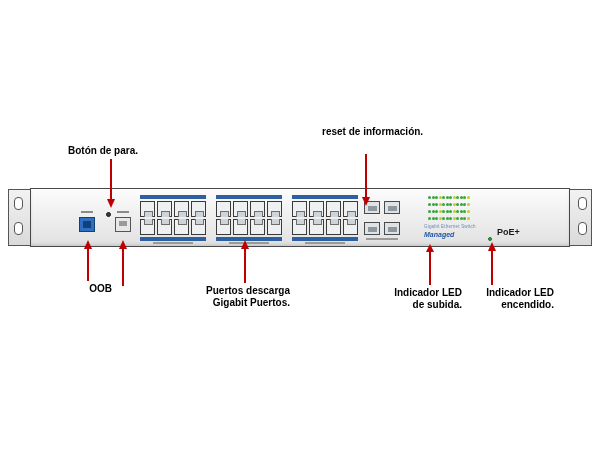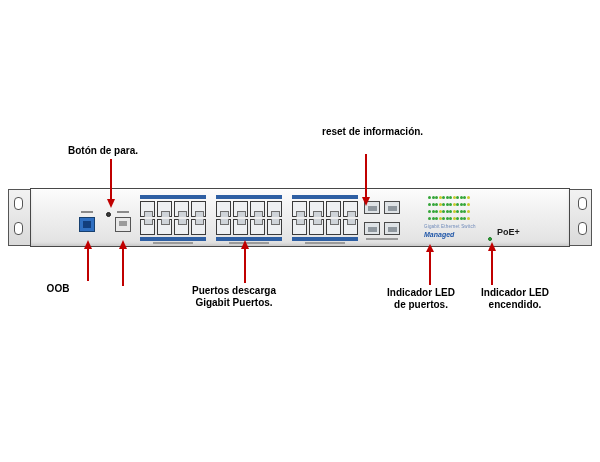--- a/index.html
+++ b/index.html
@@ -2,21 +2,21 @@
 <html style="--arrow: #c00000; --bar-blue: #2e5fa3; --oob-blue: #2f6fc1;"><head>
 <meta charset="utf-8">
 <style>
   *{margin:0;padding:0;box-sizing:border-box}
   html,body{background:#ffffff}
   body{font-family:"Liberation Sans",sans-serif}
   #stage{position:relative;width:600px;height:462px;background:#fff;overflow:hidden}
 
   
   .label{position:absolute;font-weight:bold;font-size:10px;line-height:12px;color:#000;white-space:nowrap}
-  .label.center{text-align:center}
+  .label.center{text-align:right}
 
   
   .ear{position:absolute;top:189px;width:23px;height:57px;border:1px solid #555;
        background:linear-gradient(180deg,#f2f2f2,#dadada)}
   .ear.left{left:8px;border-right:none}
   .ear.right{left:569px;border-left:none}
   .slot{position:absolute;width:9px;height:13px;border:1px solid #555;border-radius:4px;background:#fff}
   .switch-body{position:absolute;left:30px;top:188px;width:540px;height:59px;border:1px solid #474747;
        background:linear-gradient(180deg,#fcfcfc,#ededed 55%,#e1e1e1);
        box-shadow:inset 0 1px 0 #fff, inset 0 -2px 3px rgba(0,0,0,.10)}
@@ -183,27 +183,27 @@
 
   <div class="label" style="left:68px;top:145px">
     <div>Botón de para.</div>
   </div>
   <div class="label" style="left:322px;top:126px">
     <div>reset de información.</div>
   </div>
   <div class="label center" style="left:4px;top:283px;width:108px">
     <div>OOB</div>
   </div>
-  <div class="label center" style="left:186px;top:285px;width:96px">
+  <div class="label center" style="left:194px;top:285px;width:96px">
     <div>Puertos descarga</div>
     <div>Gigabit Puertos.</div>
   </div>
   <div class="label center" style="left:380px;top:287px;width:82px">
     <div>Indicador LED</div>
-    <div>de puertos.</div>
+    <div>de subida.</div>
   </div>
   <div class="label center" style="left:476px;top:287px;width:78px">
     <div>Indicador LED</div>
     <div>encendido.</div>
   </div>
 
   <svg id="arrows" width="600" height="462">
     <g style="stroke:var(--arrow);fill:var(--arrow)" stroke-width="2">
       <g>
         <line x1="111" y1="159" x2="111" y2="199"></line>

